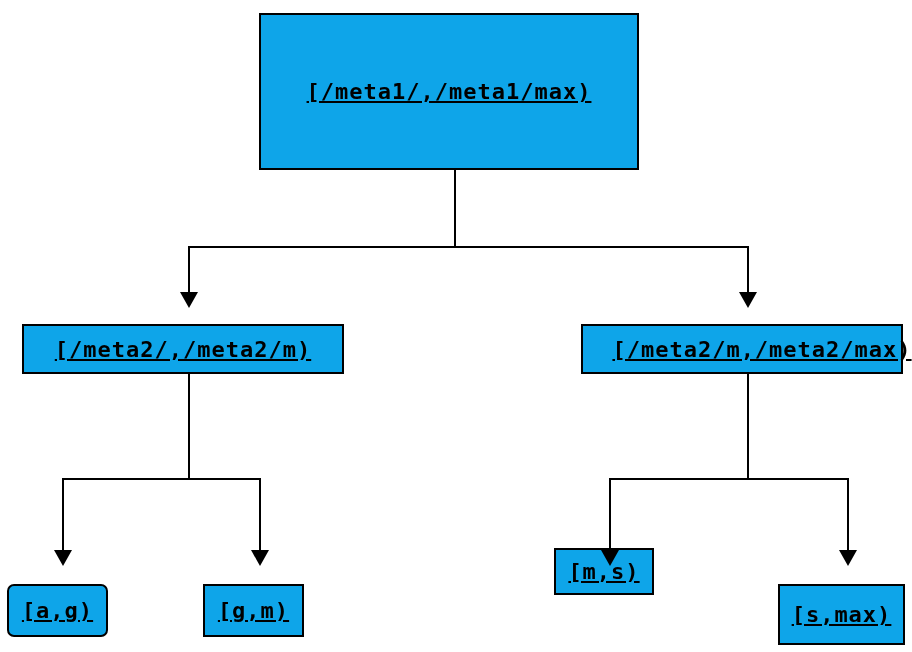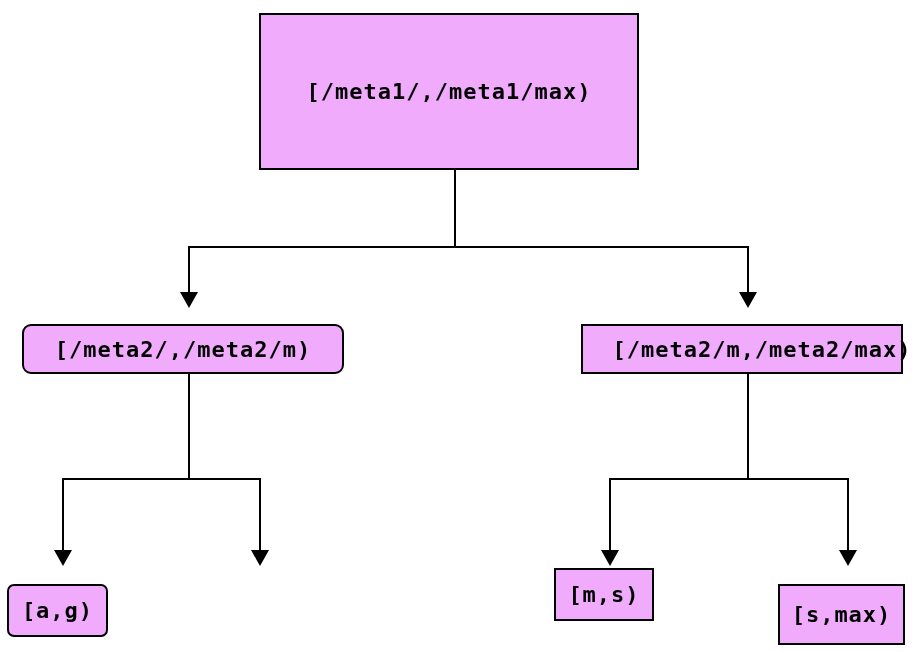--- a/index.html
+++ b/index.html
@@ -12,50 +12,51 @@
     width: 912px;
     height: 652px;
     background: #ffffff;
     font-family: "DejaVu Sans Mono", "Liberation Mono", monospace;
     overflow: hidden;
   }
   .node {
     position: absolute;
     box-sizing: border-box;
     border: 2px solid #000000;
-    background: #f0abfc;
+    background: #0ea5e9;
     display: flex;
     align-items: center;
     justify-content: center;
     font-size: 22px;
     font-weight: 600;
     letter-spacing: 1px;
     color: #000000;
     white-space: nowrap;
+    text-decoration: underline;
   }
   .edge {
     position: absolute;
     background: #000000;
   }
   .arrowhead {
     position: absolute;
     width: 0;
     height: 0;
     border-left: 9px solid transparent;
     border-right: 9px solid transparent;
     border-top: 16px solid #000000;
   }
 
   
   #node-root  { left: 259px; top: 13px;  width: 380px; height: 157px; }
-  #node-l2l   { left: 22px;  top: 324px; width: 322px; height: 50px; border-radius: 9px; }
+  #node-l2l   { left: 22px;  top: 324px; width: 322px; height: 50px; }
   #node-l2r   { left: 581px; top: 324px; width: 322px; height: 50px; padding-left: 40px; }
   #node-leaf1 { left: 7px;   top: 584px; width: 101px; height: 53px; border-radius: 7px; }
   #node-leaf2 { left: 203px; top: 584px; width: 101px; height: 53px; }
-  #node-leaf3 { left: 554px; top: 568px; width: 100px; height: 53px; text-align: center; }
+  #node-leaf3 { left: 554px; top: 548px; width: 100px; height: 47px; text-align: center; }
   #node-leaf4 { left: 778px; top: 584px; width: 127px; height: 61px; }
 
   
   #e-root-stem      { left: 454px; top: 170px; width: 2px;   height: 77px; }
   #e-top-bar        { left: 188px; top: 246px; width: 561px; height: 2px; }
   #e-top-drop-left  { left: 188px; top: 246px; width: 2px;   height: 47px; }
   #e-top-drop-right { left: 747px; top: 246px; width: 2px;   height: 47px; }
   #a-l2l            { left: 180px; top: 292px; }
   #a-l2r            { left: 739px; top: 292px; }
 
@@ -81,20 +82,21 @@
 <div id="canvas">
 
   <div class="node" id="node-root">[/meta1/,/meta1/max)</div>
 
   <div class="node" id="node-l2l">[/meta2/,/meta2/m)</div>
 
   <div class="node" id="node-l2r">[/meta2/m,/meta2/max)</div>
 
   <div class="node" id="node-leaf1">[a,g)</div>
 
+  <div class="node" id="node-leaf2">[g,m)</div>
 
   <div class="node" id="node-leaf3">[m,s)</div>
 
   <div class="node" id="node-leaf4">[s,max)</div>
 
   <div class="edge" id="e-root-stem"></div>
   <div class="edge" id="e-top-bar"></div>
   <div class="edge" id="e-top-drop-left"></div>
   <div class="edge" id="e-top-drop-right"></div>
   <div class="arrowhead" id="a-l2l"></div>

